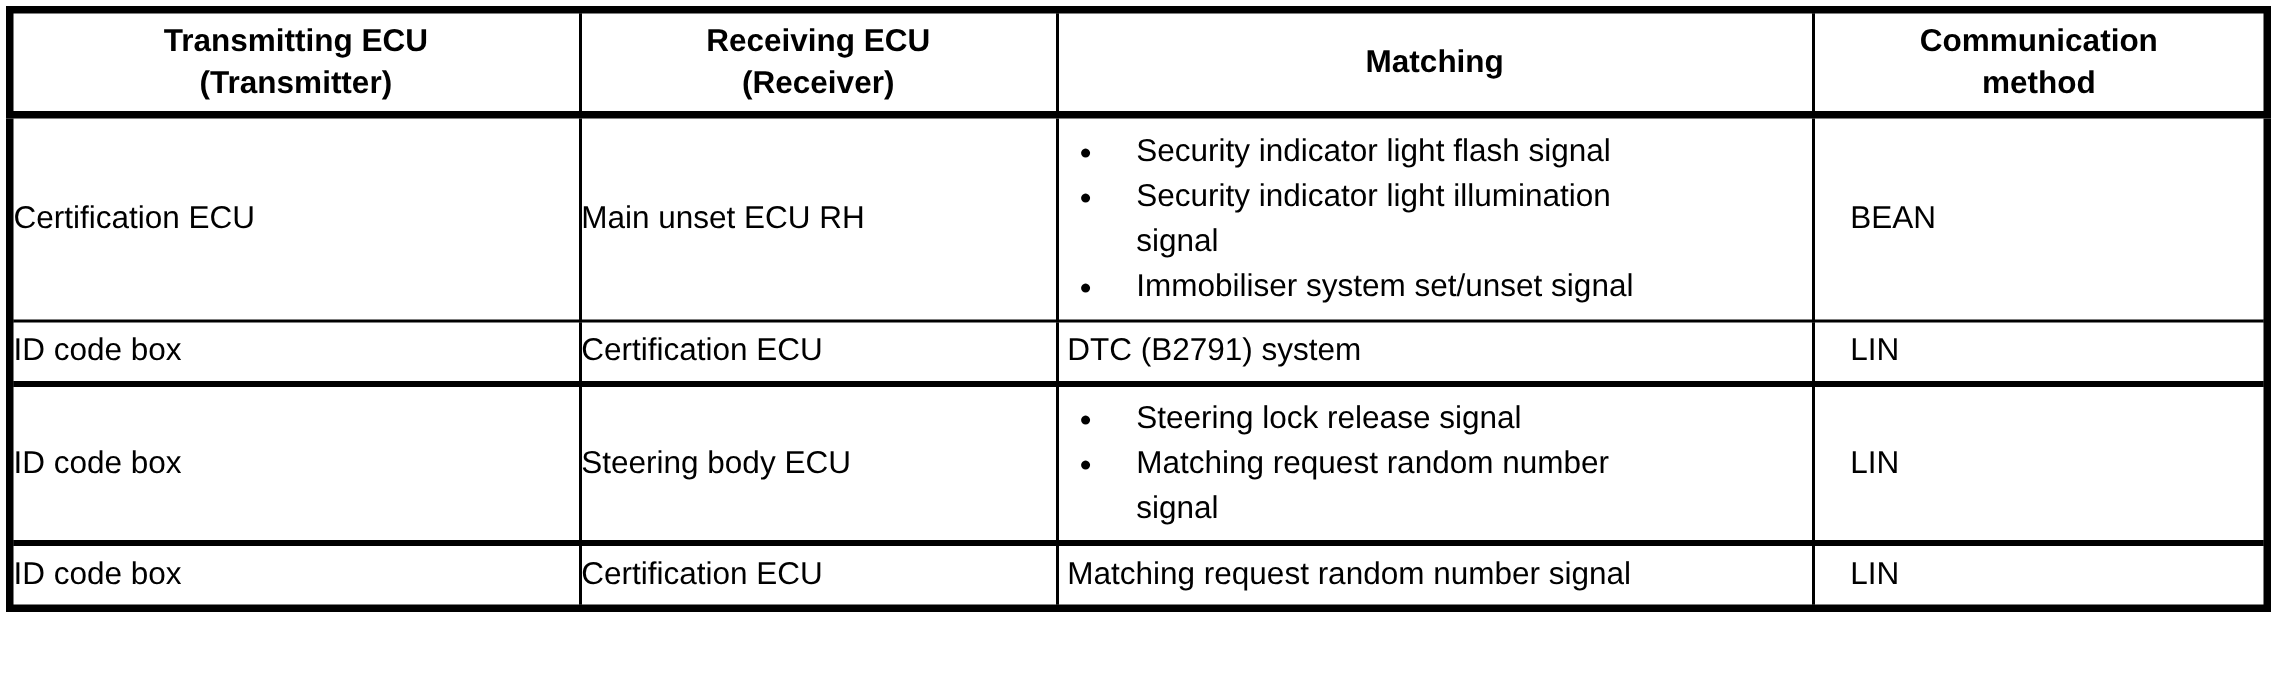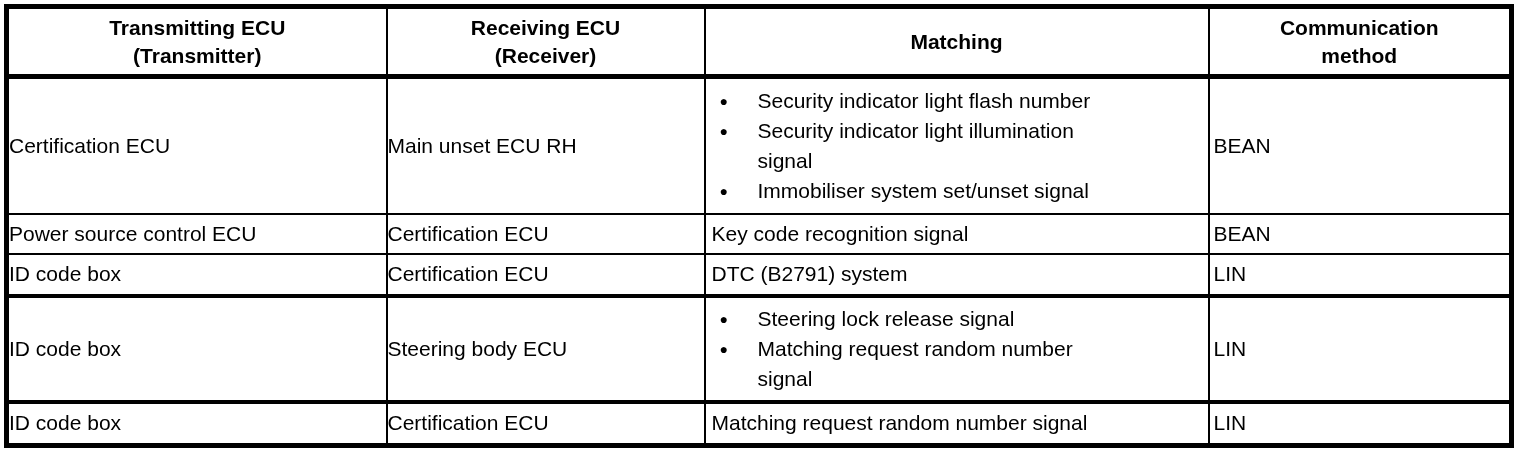--- a/index.html
+++ b/index.html
@@ -46,21 +46,21 @@
   tr.sep-thick td { border-top-width: 4px; }
 
   td.c-center { }
   td.c-signals {
     text-align: left;
     padding: 6px 6px 6px 6px;
     line-height: 26px;
   }
   td.c-method {
     text-align: left;
-    padding-left: 4px;
+    padding-left: 24px;
     line-height: 26px;
   }
   .bullet-item {
     position: relative;
     padding-left: 46px;
     line-height: 30px;
   }
   .bullet-item .bullet {
     position: absolute;
     left: 8px;
@@ -93,41 +93,33 @@
       <th>Communication
 method</th>
     </tr>
   </thead>
   <tbody>
     <tr class="r1">
       <td class="c-center">Certification ECU</td>
       <td class="c-center">Main unset ECU RH</td>
       <td class="c-signals">
         <div class="bullet-item">
-          <span class="bullet">●</span><span class="bullet-text">Security indicator light flash number</span>
+          <span class="bullet">●</span><span class="bullet-text">Security indicator light flash signal</span>
         </div>
         <div class="bullet-item">
           <span class="bullet">●</span><span class="bullet-text">Security indicator light illumination
 signal</span>
         </div>
         <div class="bullet-item">
           <span class="bullet">●</span><span class="bullet-text">Immobiliser system set/unset signal</span>
         </div>
       </td>
       <td class="c-method">BEAN</td>
     </tr>
 
-    <tr class="r2">
-      <td class="c-center">Power source control ECU</td>
-      <td class="c-center">Certification ECU</td>
-      <td class="c-signals">
-        <span class="plain-signal">Key code recognition signal</span>
-      </td>
-      <td class="c-method">BEAN</td>
-    </tr>
 
     <tr class="r3">
       <td class="c-center">ID code box</td>
       <td class="c-center">Certification ECU</td>
       <td class="c-signals">
         <span class="plain-signal">DTC (B2791) system</span>
       </td>
       <td class="c-method">LIN</td>
     </tr>
 

